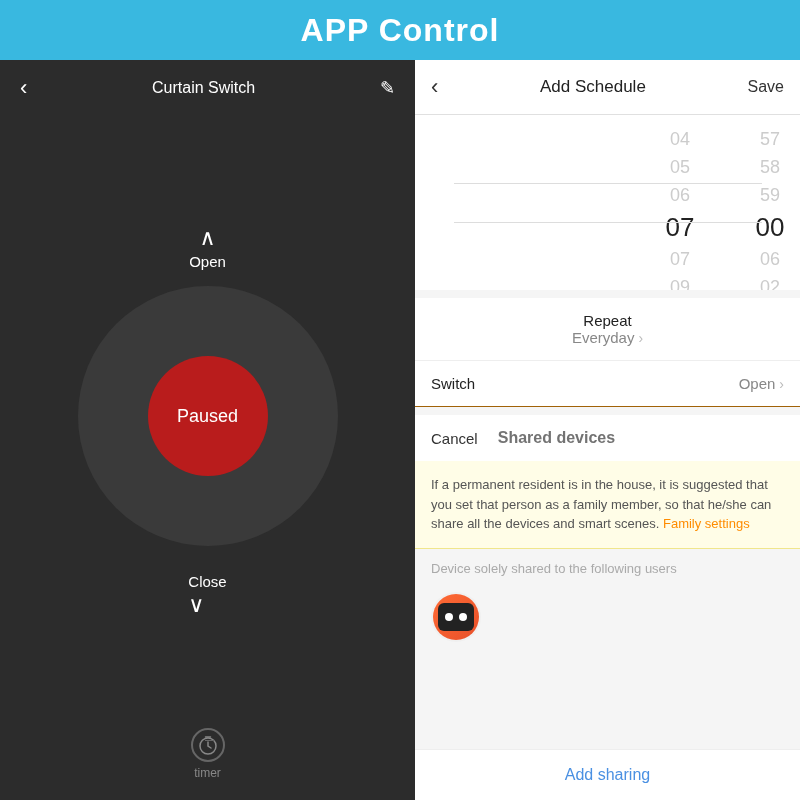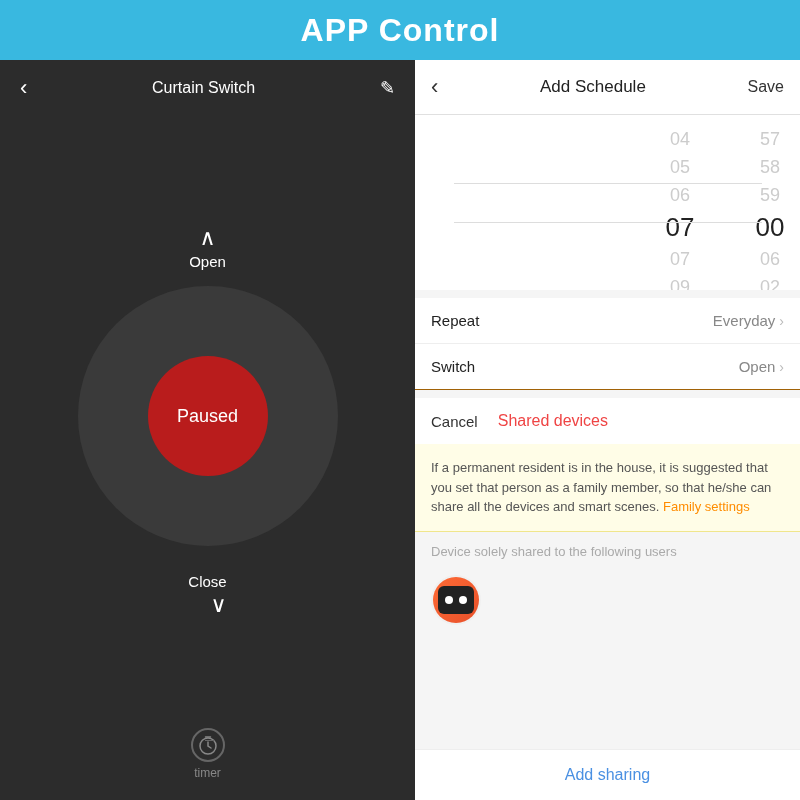--- a/index.html
+++ b/index.html
@@ -252,25 +252,26 @@
       height: 40px;
       border-top: 1px solid #ddd;
       border-bottom: 1px solid #ddd;
       pointer-events: none;
     }
 
     
     .setting-row {
       background: white;
       display: flex;
-      align-items: flex-end;
+      align-items: center;
       justify-content: space-between;
       padding: 14px 16px;
       border-bottom: 1px solid #eee;
       margin-top: 8px;
+      flex-direction: column;
     }
 
     .setting-row-label {
       font-size: 15px;
       color: #222;
     }
 
     .setting-row-value {
       font-size: 15px;
       color: #888;
@@ -306,22 +307,22 @@
     }
 
     .cancel-btn {
       font-size: 15px;
       color: #333;
       cursor: pointer;
     }
 
     .shared-devices-title {
       font-size: 16px;
-      font-weight: 400;
-      color: #ef4444;
+      font-weight: 700;
+      color: #737373;
     }
 
     .info-box {
       background: #fffde7;
       margin: 0;
       padding: 14px 16px;
       border-bottom: 1px solid #f0e68c;
     }
 
     .info-text {
@@ -420,21 +421,21 @@
         <span class="chevron-up">∧</span>
         <span class="open-label">Open</span>
       </div>
 
       <div class="outer-circle">
         <div class="inner-circle">
           <span class="pause-text">Paused</span>
         </div>
       </div>
 
-      <div class="close-section" style="position:relative;bottom:auto;display:flex;align-items:flex-end;margin-top:27px;">
+      <div class="close-section" style="position:relative;bottom:auto;display:flex;align-items:flex-start;margin-top:27px;">
         <span class="close-label">Close</span>
         <span class="chevron-down">∨</span>
       </div>
     </div>
 
     <div class="timer-section">
       <div class="timer-icon">
         <svg width="22" height="22" viewBox="0 0 22 22" fill="none">
           <circle cx="11" cy="12" r="8" stroke="#888" stroke-width="1.5"></circle>
           <path d="M11 8v4l3 2" stroke="#888" stroke-width="1.5" stroke-linecap="round"></path>

